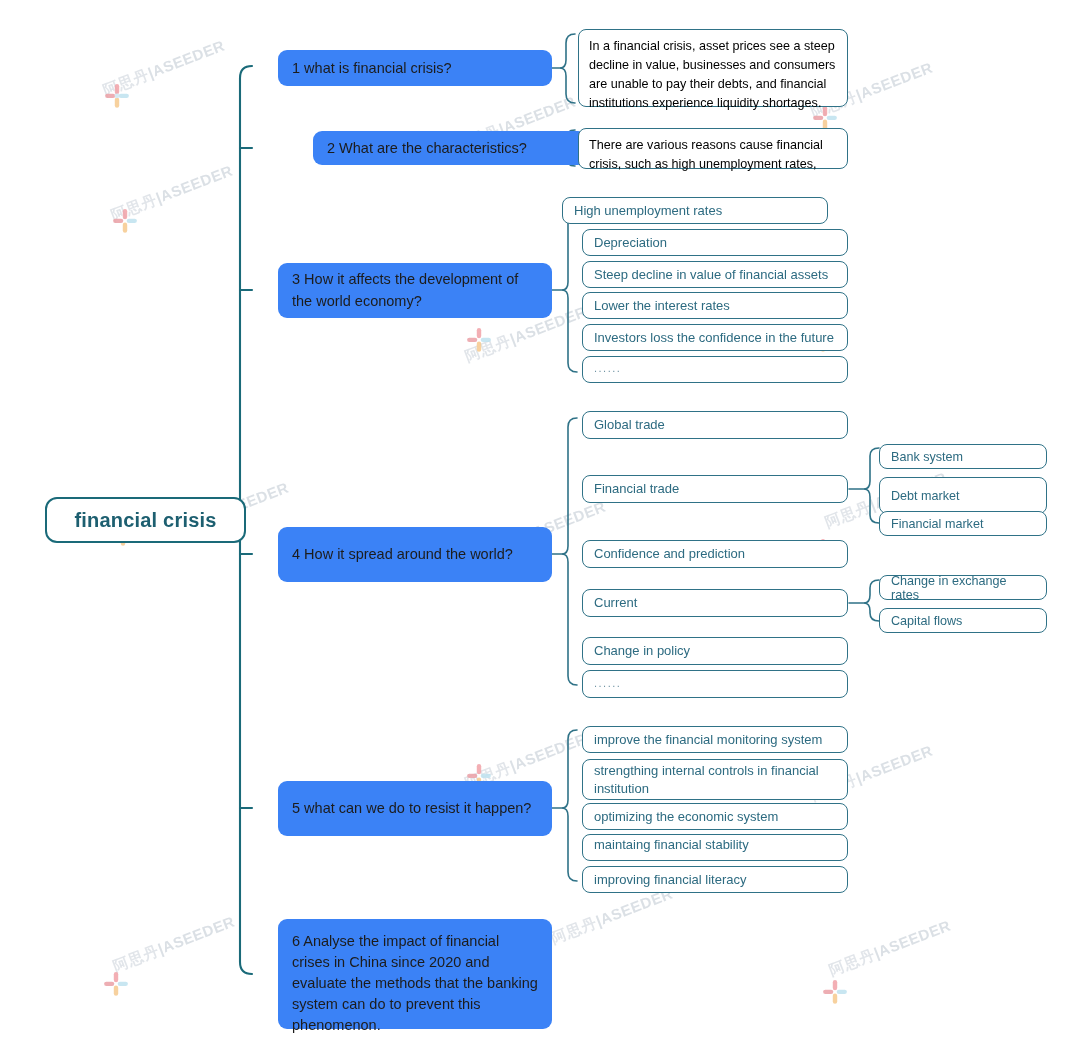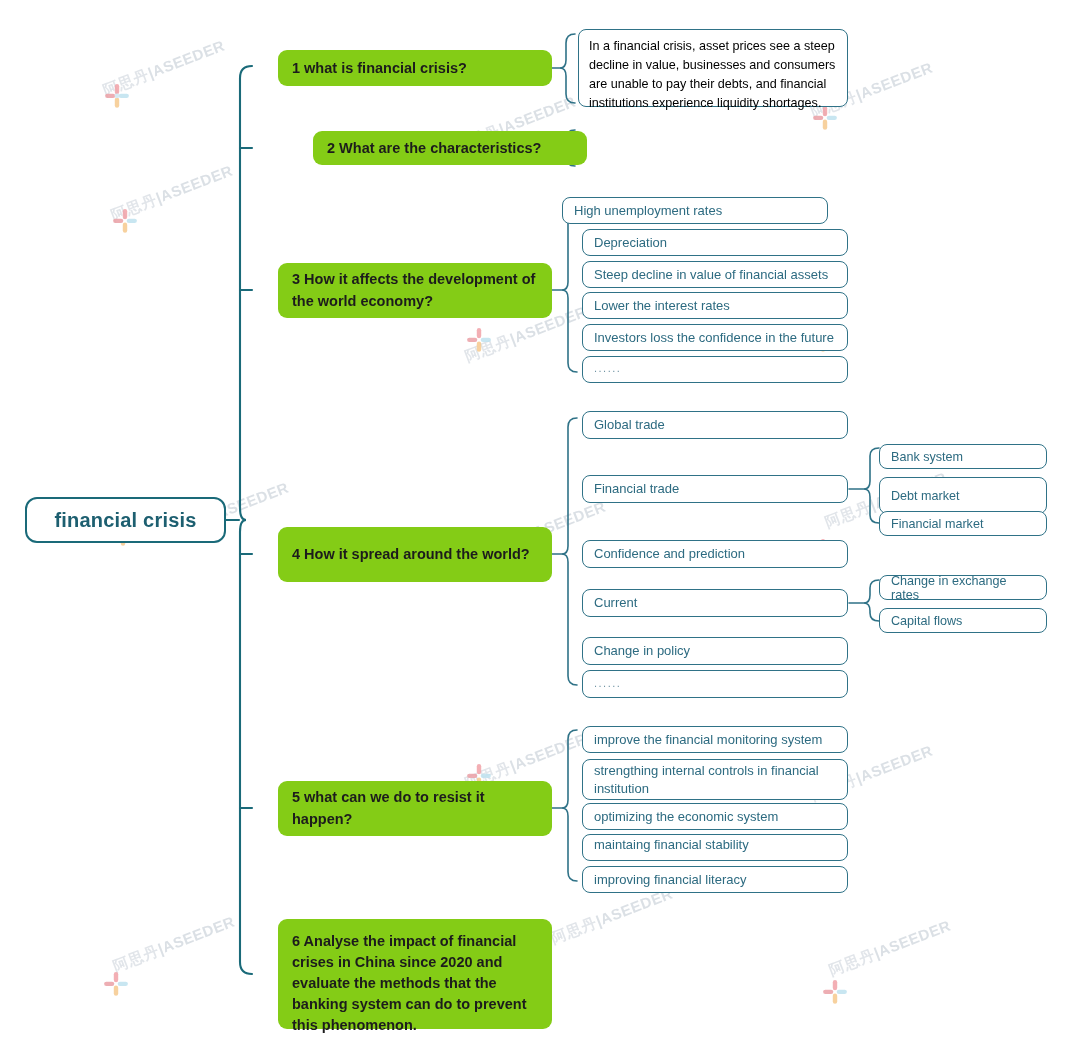--- a/index.html
+++ b/index.html
@@ -70,27 +70,28 @@
   }
   .node-root {
     background: #ffffff;
     border: 2px solid #1a6a79;
     border-radius: 12px;
     color: #1d5f70;
     font-size: 20px;
     font-weight: 700;
     justify-content: center;
     letter-spacing: .2px;
+    margin-left: 20px;
   }
   .node-branch {
-    background: #84cc16;
+    background: #3b82f6;
     border-radius: 9px;
     color: #1c1c1c;
     font-size: 14.5px;
-    font-weight: 700;
+    font-weight: 400;
     padding: 8px 14px;
     line-height: 1.45;
   }
   .node-leaf {
     background: #ffffff;
     border: 1.4px solid #2f7287;
     border-radius: 8px;
     color: #2d6b81;
     font-size: 13px;
     font-weight: 400;
@@ -289,20 +290,23 @@
   <div class="node node-branch" style="left:278px; top:50px; width:274px; height:36px;">
     <span class="txt">1 what is financial crisis?</span>
   </div>
   <div class="node node-note" style="left:578px; top:29px; width:270px; height:78px;">
     <span class="txt">In a financial crisis, asset prices see a steep decline in value, businesses and consumers are unable to pay their debts, and financial institutions experience liquidity shortages.</span>
   </div>
 
   <div class="node node-branch" style="left:278px; top:131px; width:274px; height:34px;margin-left:35px;">
     <span class="txt">2 What are the characteristics?</span>
   </div>
+  <div class="node node-note" style="left:578px; top:128px; width:270px; height:41px;">
+    <span class="txt">There are various reasons cause financial crisis, such as high unemployment rates,</span>
+  </div>
 
   <div class="node node-branch" style="left:278px; top:263px; width:274px; height:55px;">
     <span class="txt">3 How it affects the development of the world economy?</span>
   </div>
   <div class="node node-leaf" style="left:562px; top:197px; width:266px; height:27px;">
     <span class="txt">High unemployment rates</span>
   </div>
   <div class="node node-leaf" style="left:582px; top:229px; width:266px; height:27px;">
     <span class="txt">Depreciation</span>
   </div>

